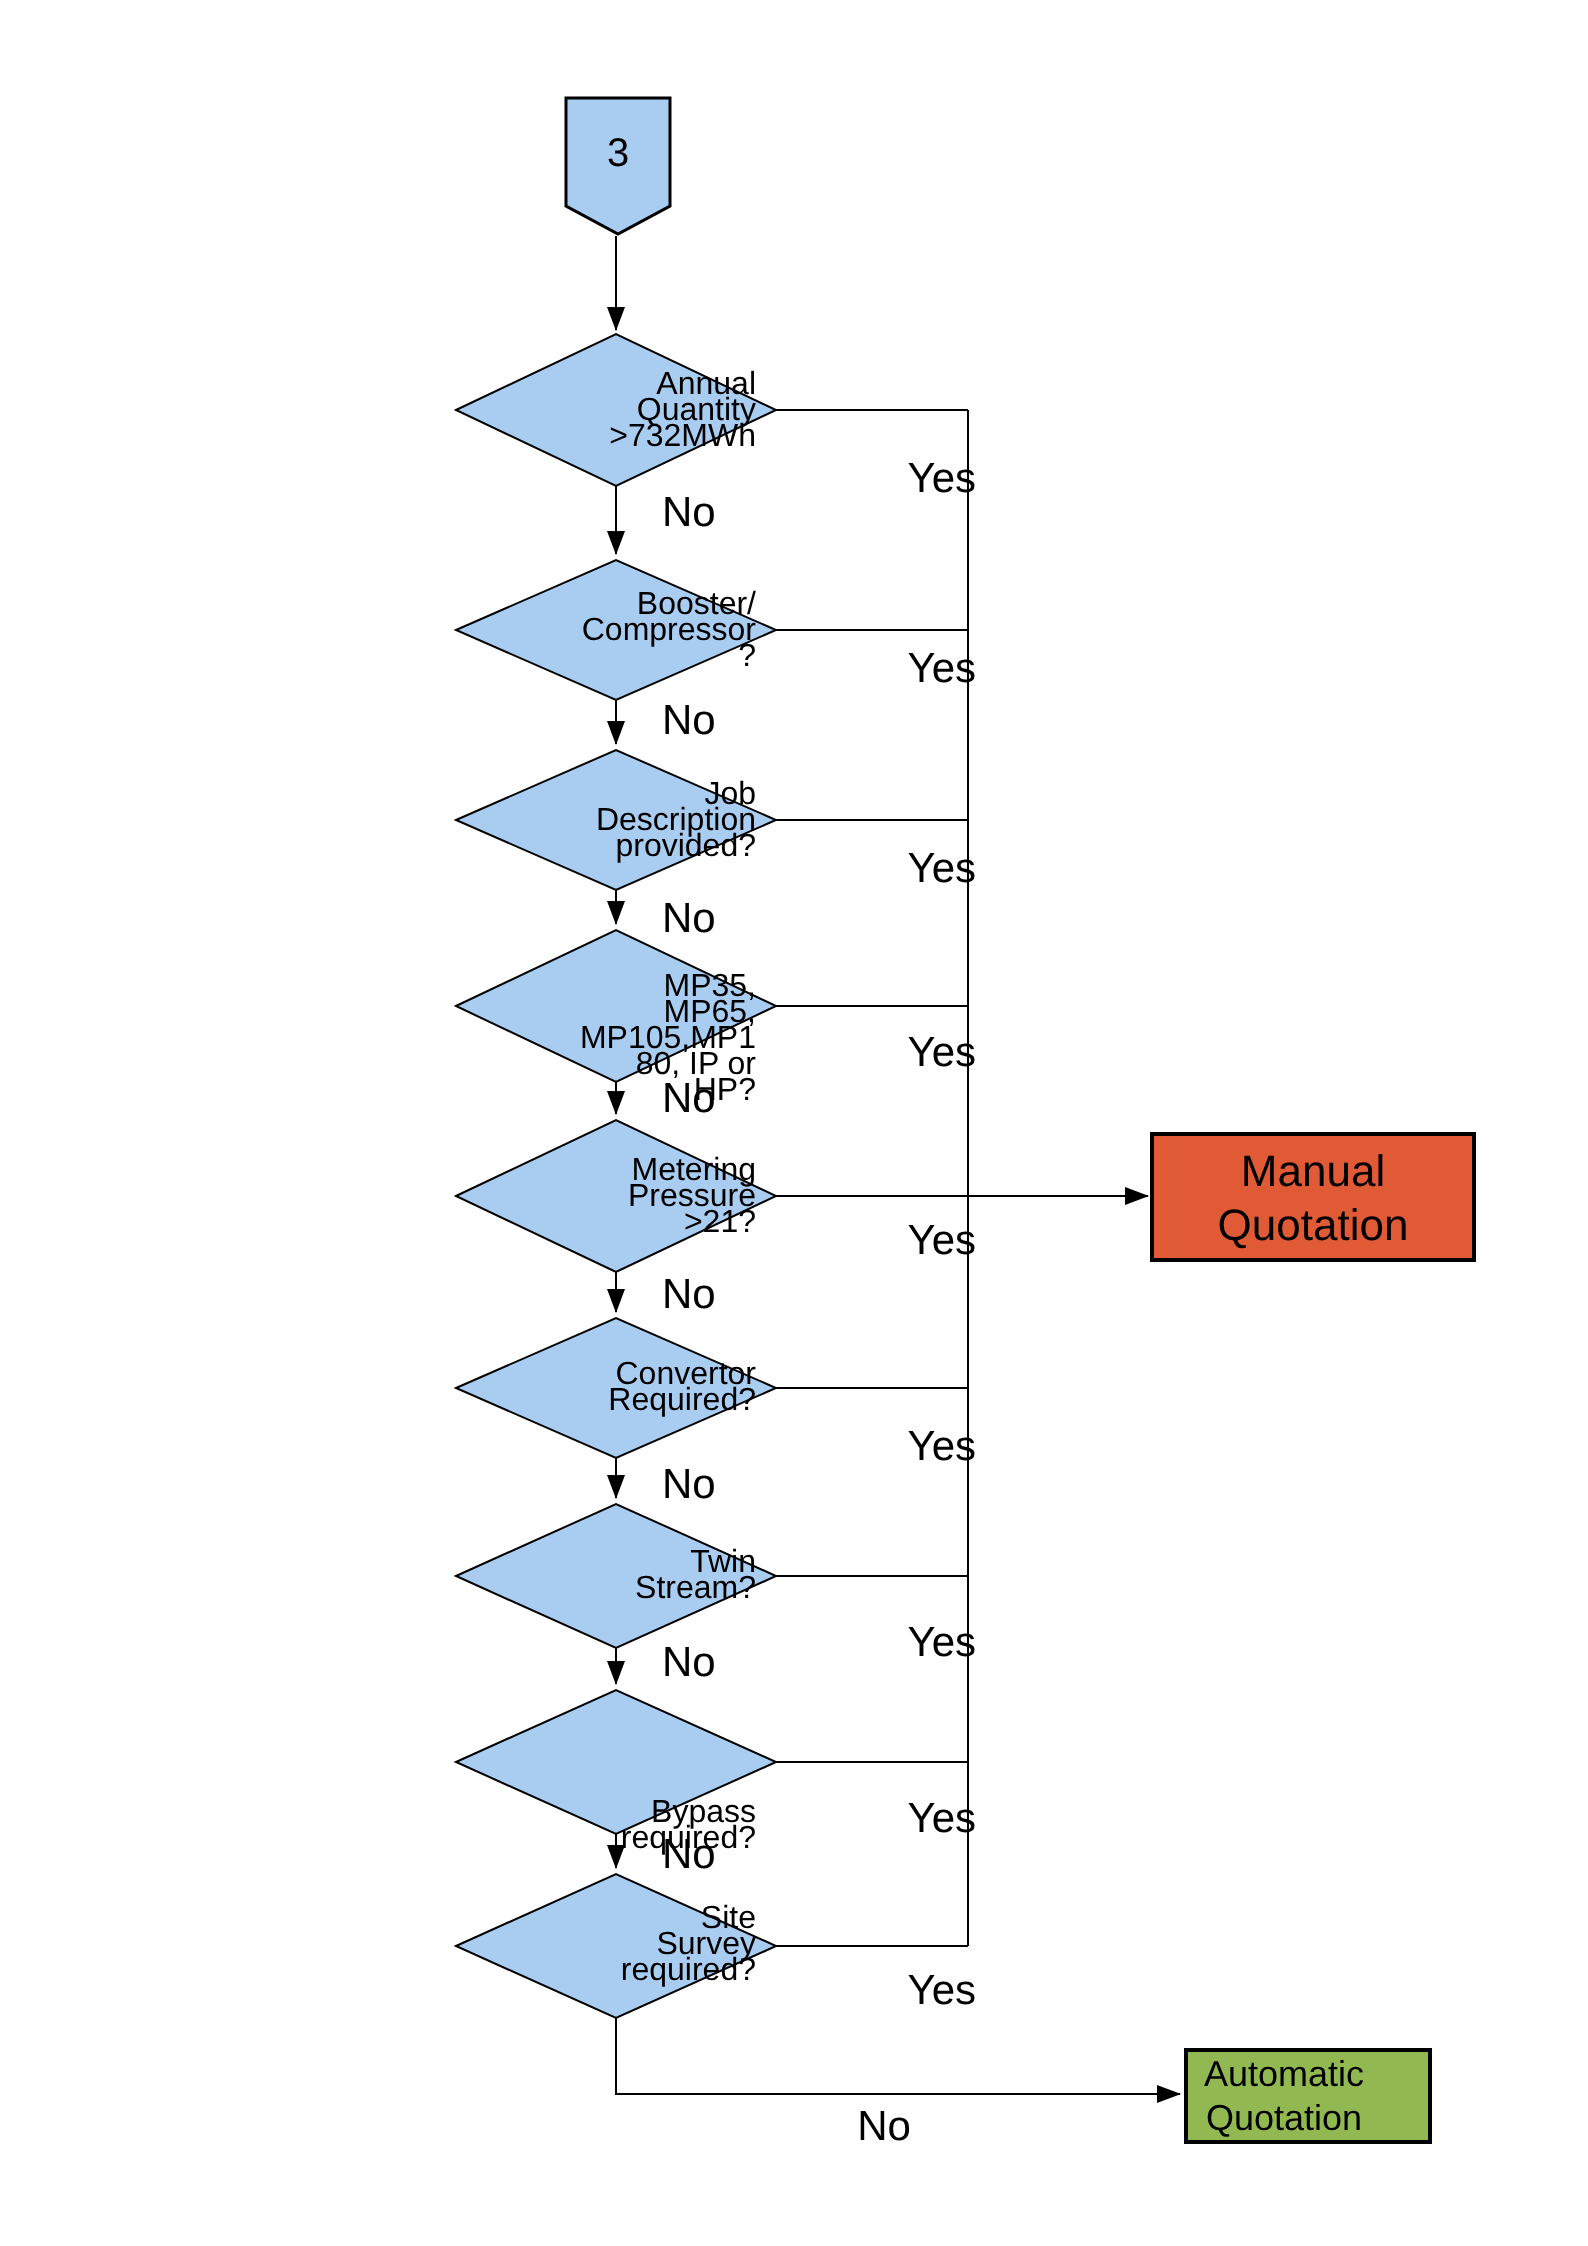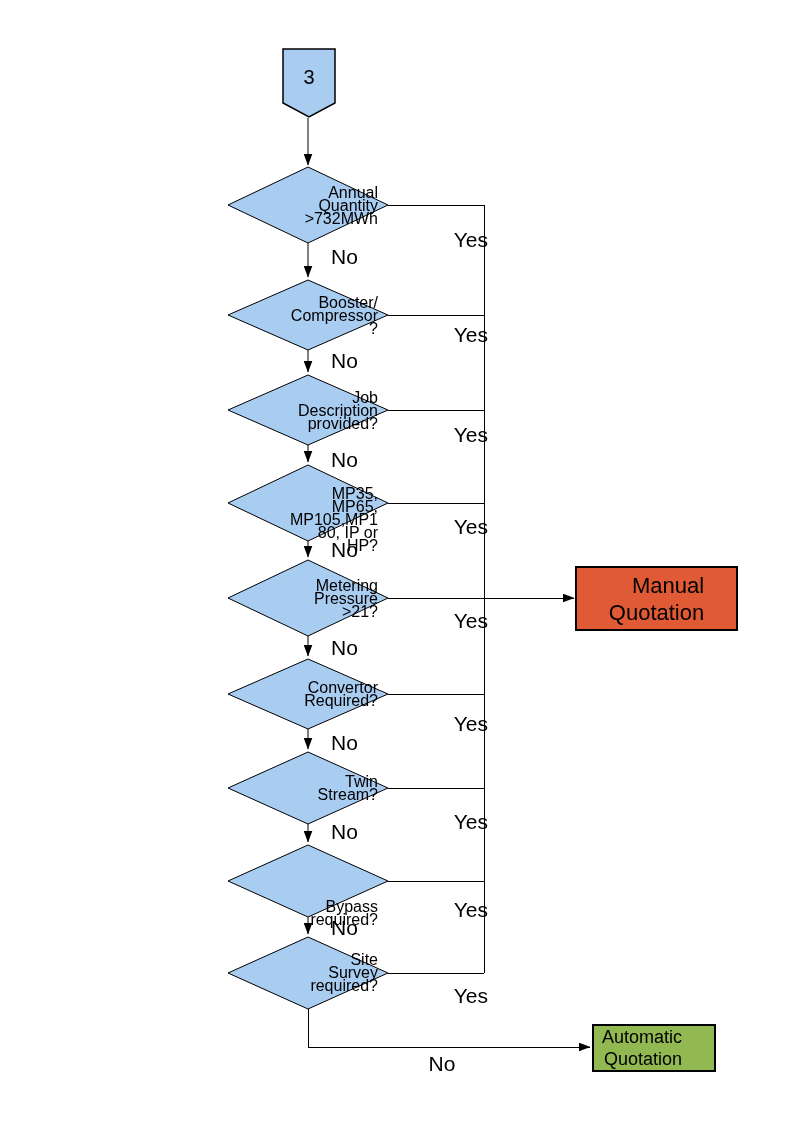--- a/index.html
+++ b/index.html
@@ -11,21 +11,21 @@
     color:#000;
     overflow:hidden;
   }
   .canvas svg{position:absolute;left:0;top:0;}
   .lbl{position:absolute;white-space:pre-line;}
   .dlabel{width:140px;text-align:right;font-size:16px;line-height:13px;}
   .yn{font-size:21px;line-height:24px;}
   .yes{left:396px;width:92px;text-align:right;padding-right:2px;}
   .no{left:331px;}
   .no-last{left:414px;width:56px;text-align:center;}
-  .outcome{display:flex;align-items:center;justify-content:center;text-align:right;}
+  .outcome{display:flex;align-items:center;justify-content:center;text-align:center;}
   .manual-label{left:576px;top:567px;width:161px;height:63px;font-size:22px;line-height:27px;}
   .auto-label{left:593px;top:1025px;width:98px;height:46px;font-size:18px;line-height:22px;}
   .connector-label{left:283px;top:49px;width:52px;height:56px;font-size:20px;display:flex;align-items:center;justify-content:center;}
 </style>
 </head>
 <body>
 
 <div class="canvas">
 
   <svg width="794" height="1123" viewBox="0 0 794 1123">

